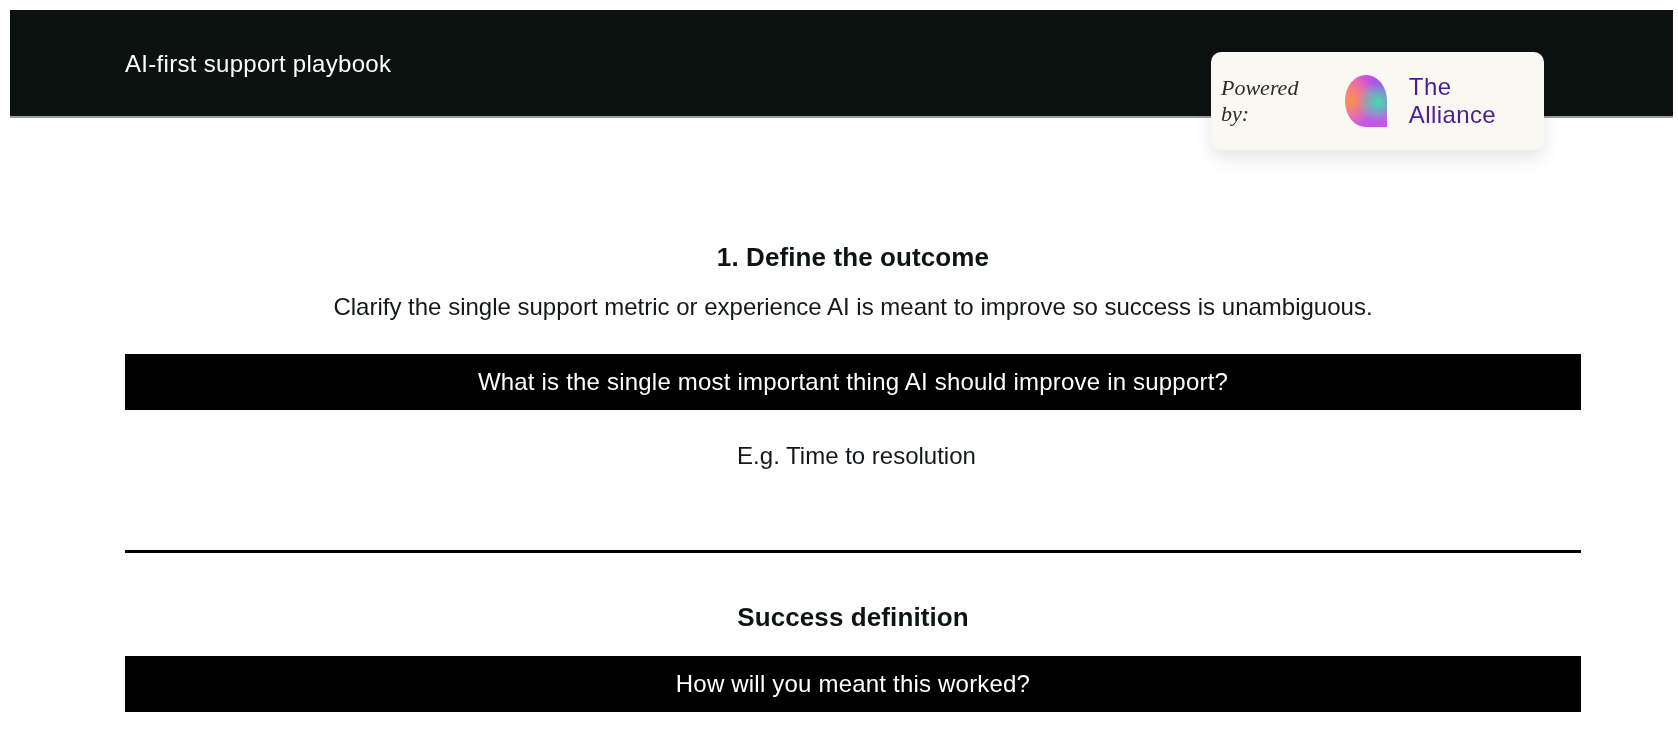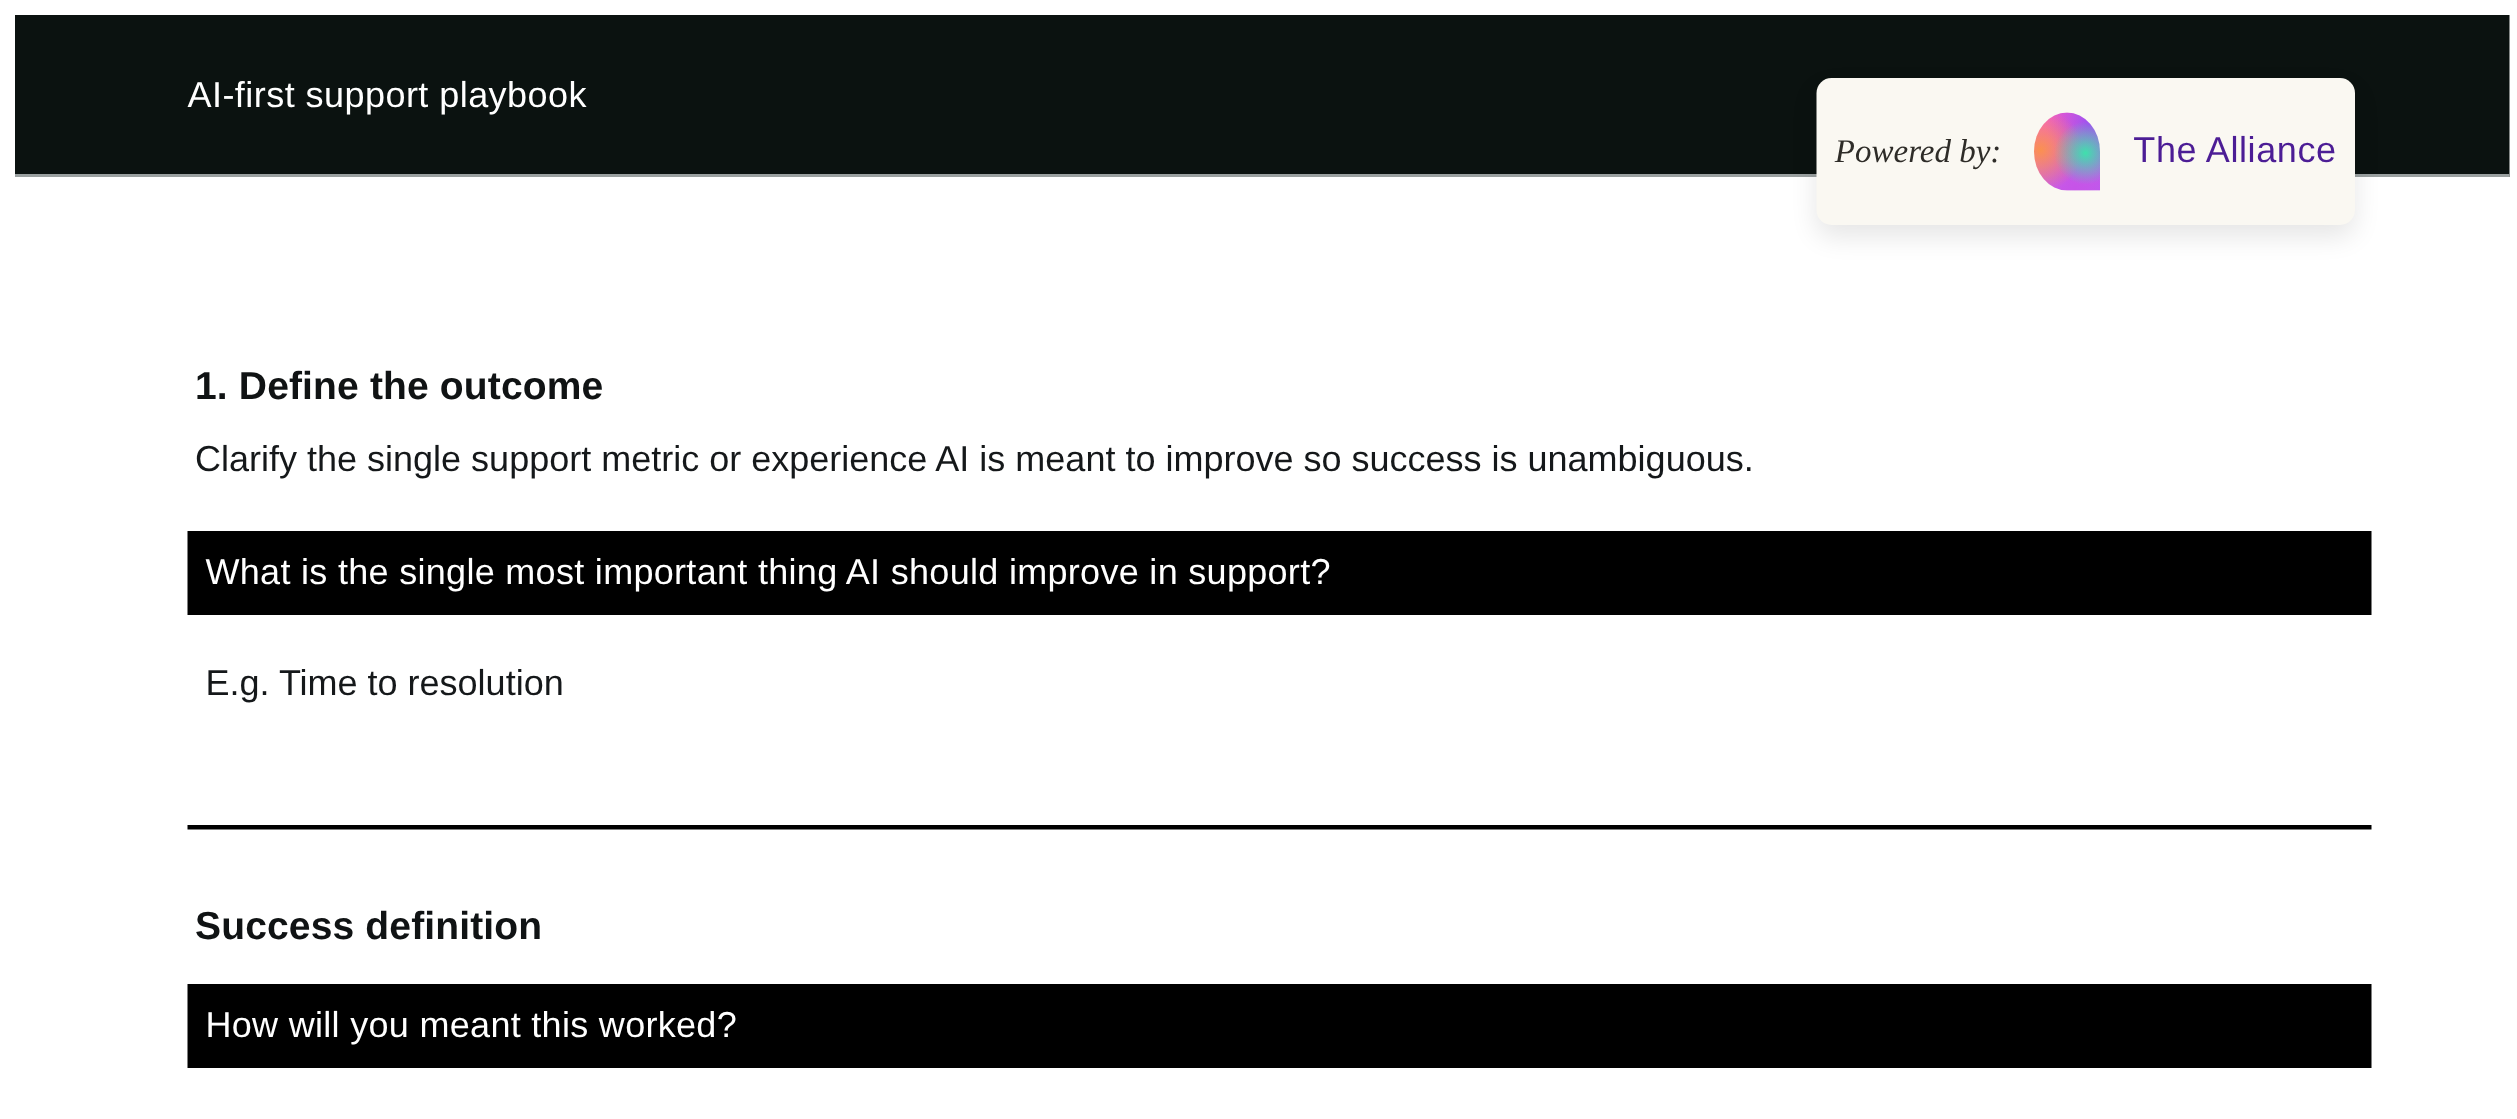--- a/index.html
+++ b/index.html
@@ -33,21 +33,21 @@
     font-size: 24px;
     font-weight: 500;
     letter-spacing: 0.3px;
   }
 
   
   .badge {
     position: absolute;
     left: 1201px;
     top: 42px;
-    width: 359px;
+    width: 333px;
     height: 98px;
     background: #faf8f2;
     border-radius: 10px;
     box-shadow: 0 8px 18px rgba(0,0,0,0.10);
     display: flex;
     align-items: center;
     justify-content: center;
     gap: 17px;
     z-index: 3;
     cursor: pointer;
@@ -76,20 +76,21 @@
     color: #4c1d95;
     letter-spacing: 0.4px;
   }
 
   
   .content {
     position: absolute;
     top: 110px;
     left: 110px;
     right: 102px;
+    text-align: center;
   }
   .section-heading {
     font-size: 26px;
     font-weight: 700;
     line-height: 31px;
     color: #101314;
     letter-spacing: 0.1px;
   }
   .heading-1 { margin-top: 112px; }
   .section-desc {

